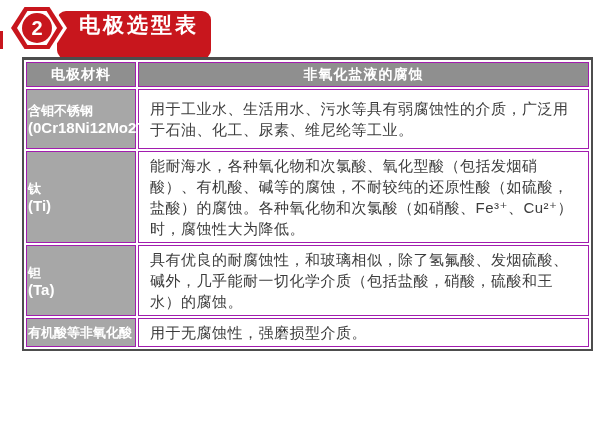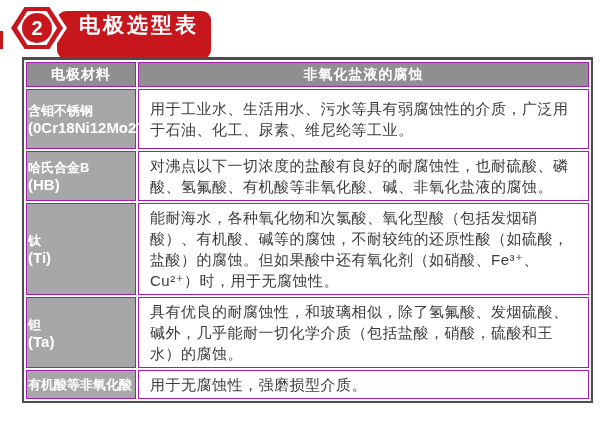--- a/index.html
+++ b/index.html
@@ -158,33 +158,26 @@
       <th class="hdr">电极材料</th>
       <th class="hdr">非氧化盐液的腐蚀</th>
     </tr>
     <tr class="r1">
       <td class="material-cell">
         <div>含钼不锈钢</div>
         <div class="mat-sub">(0Cr18Ni12Mo2Ti)</div>
       </td>
       <td class="desc-cell">用于工业水、生活用水、污水等具有弱腐蚀性的介质，广泛用于石油、化工、尿素、维尼纶等工业。</td>
     </tr>
-    <tr class="r2">
-      <td class="material-cell">
-        <div>哈氏合金B</div>
-        <div class="mat-sub">(HB)</div>
-      </td>
-      <td class="desc-cell">对沸点以下一切浓度的盐酸有良好的耐腐蚀性，也耐硫酸、磷酸、氢氟酸、有机酸等非氧化酸、碱、非氧化盐液的腐蚀。</td>
-    </tr>
     <tr class="r4">
       <td class="material-cell">
         <div>钛</div>
         <div class="mat-sub">(Ti)</div>
       </td>
-      <td class="desc-cell">能耐海水，各种氧化物和次氯酸、氧化型酸（包括发烟硝酸）、有机酸、碱等的腐蚀，不耐较纯的还原性酸（如硫酸，盐酸）的腐蚀。但如果酸中还有氧化剂（如硝酸、Fe³⁺、Cu²⁺）时，用于无腐蚀性。</td>
+      <td class="desc-cell">能耐海水，各种氧化物和次氯酸、氧化型酸（包括发烟硝酸）、有机酸、碱等的腐蚀，不耐较纯的还原性酸（如硫酸，盐酸）的腐蚀。各种氧化物和次氯酸（如硝酸、Fe³⁺、Cu²⁺）时，腐蚀性大为降低。</td>
     </tr>
     <tr class="r5">
       <td class="material-cell">
         <div>钽</div>
         <div class="mat-sub">(Ta)</div>
       </td>
       <td class="desc-cell">具有优良的耐腐蚀性，和玻璃相似，除了氢氟酸、发烟硫酸、碱外，几乎能耐一切化学介质（包括盐酸，硝酸，硫酸和王水）的腐蚀。</td>
     </tr>
     <tr class="r6">
       <td class="material-cell">

